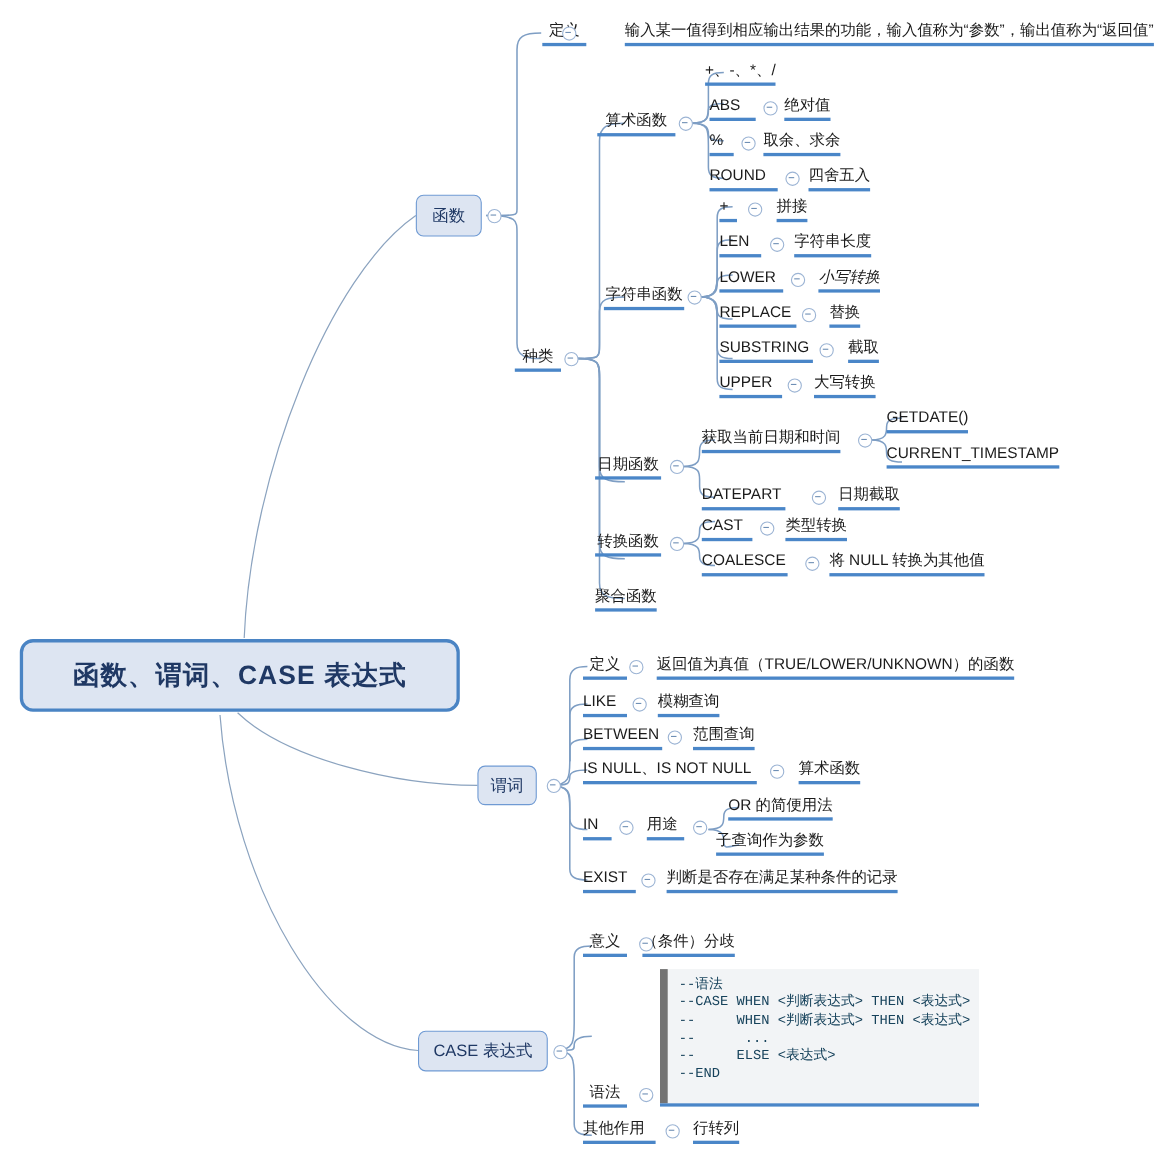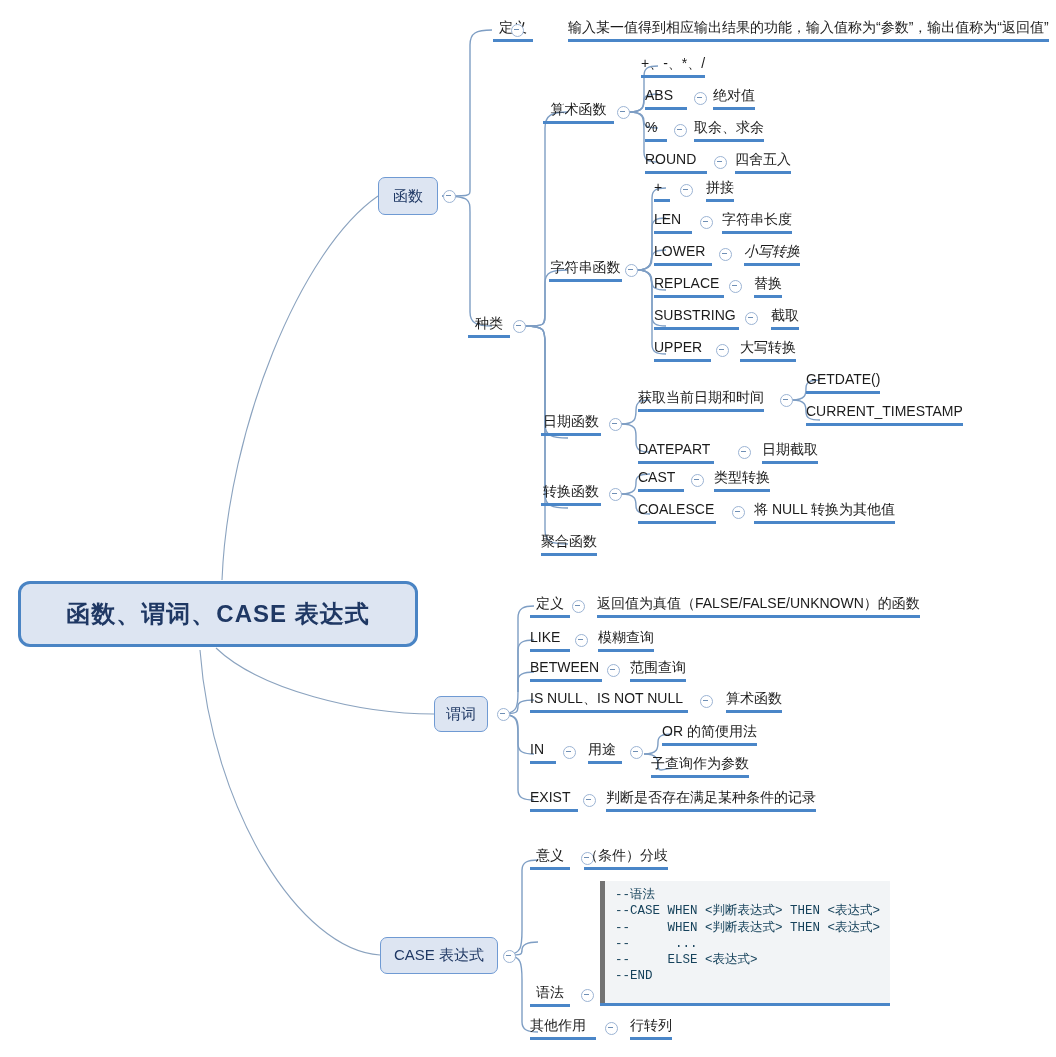--- a/index.html
+++ b/index.html
@@ -53,21 +53,21 @@
     background:#ffffff;
   }
   .toggle::before{
     content:"";position:absolute;left:2px;top:4px;
     width:5px;height:1px;background:#6f8fb5;
   }
   
   .codeblock{
     position:absolute;
     background:#f2f4f6;
-    border-left:5px solid #737373;
+    border-left:7px solid #737373;
     font-family:"Liberation Mono","DejaVu Sans Mono",monospace;
     font-size:12.5px;
     line-height:16.3px;
     color:#16425b;
     white-space:pre;
     padding:6px 8px 4px 10px;
     box-sizing:border-box;
   }
 </style>
 </head>
@@ -292,21 +292,21 @@
   <div class="l1-node" style="left:434px;top:696px;width:54px;height:36px;font-size:15px;">
     <span>谓词</span>
   </div>
   <div class="toggle" style="left:497px;top:708px;"></div>
 
   <div class="chip" style="left:530px;top:595px;font-size:14px;width:40px;text-align:center;">
     <span>定义</span>
   </div>
   <div class="toggle" style="left:572px;top:600px;"></div>
   <div class="chip" style="left:597px;top:595px;font-size:14px;">
-    <span>返回值为真值（FALSE/FALSE/UNKNOWN）的函数</span>
+    <span>返回值为真值（TRUE/LOWER/UNKNOWN）的函数</span>
   </div>
 
   <div class="chip" style="left:530px;top:629px;font-size:14px;width:40px;">
     <span>LIKE</span>
   </div>
   <div class="toggle" style="left:575px;top:634px;"></div>
   <div class="chip" style="left:598px;top:629px;font-size:14px;">
     <span>模糊查询</span>
   </div>
 

